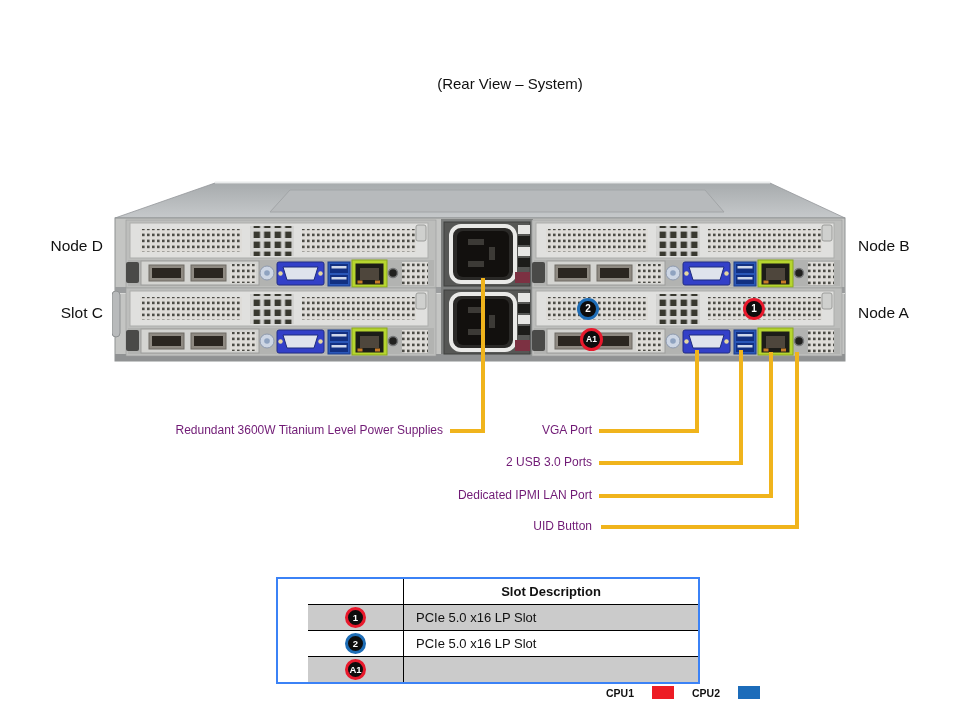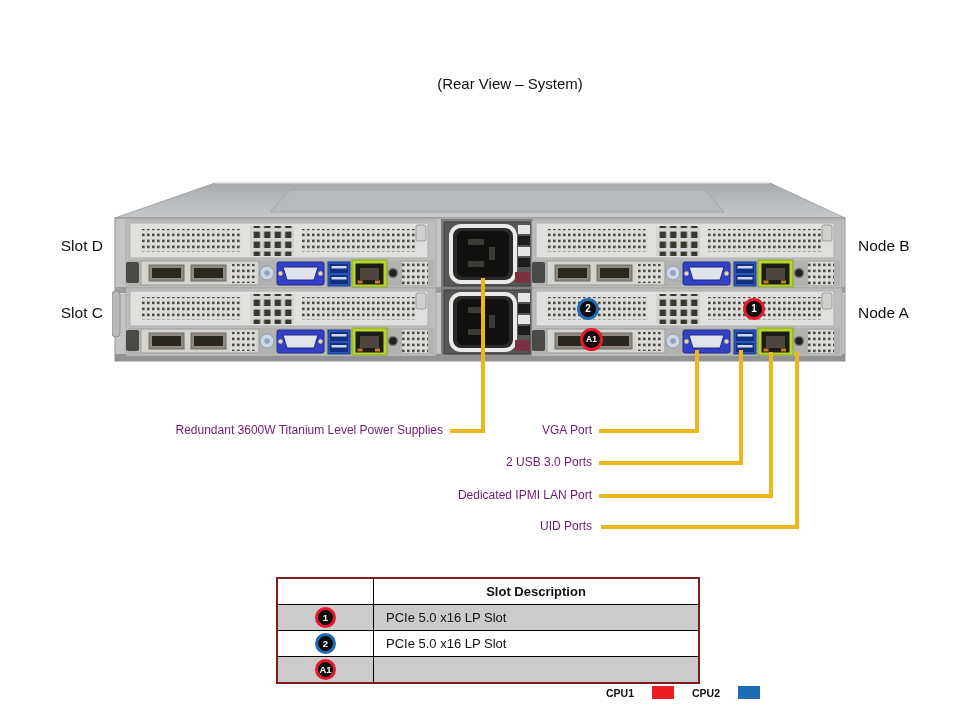--- a/index.html
+++ b/index.html
@@ -29,41 +29,41 @@
          font-size:10px;display:flex;align-items:center;justify-content:center;line-height:1;}
   .badge.on-chassis{position:absolute;}
   .ring-red{border-color:#e8192c;}
   .ring-blue{border-color:#1e6db6;}
   #badge-2{left:577px;top:298px;}
   #badge-1{left:743px;top:298px;}
   #badge-a1{left:580px;top:328px;width:23px;height:23px;font-size:8.5px;}
   .t-badge-wrap .badge{font-size:9.5px;width:21px;height:21px;}
 
   .slot-table{position:absolute;left:276px;top:577px;width:424px;
-              border:2px solid #7f1d1d;background:#fff;box-sizing:border-box;}
+              border:2px solid #3b82f6;background:#fff;box-sizing:border-box;padding-left:30px;}
   .t-row{display:grid;grid-template-columns:96px 1fr;border-bottom:1px solid #000;height:25px;}
   .t-row:last-child{border-bottom:none;}
   .t-cell{display:flex;align-items:center;box-sizing:border-box;}
   .t-badge-wrap{justify-content:center;border-right:1px solid #000;}
   .t-desc{padding-left:12px;font-size:13px;}
   .t-head{font-weight:bold;font-size:13px;justify-content:center;}
   .row-gray{background:#cbcbcb;}
 
   .legend{position:absolute;left:606px;top:686px;display:flex;align-items:center;
           gap:18px;font-size:10.5px;font-weight:bold;}
   .swatch{width:22px;height:13px;display:inline-block;}
   .sw-red{background:#ed1c24;}
   .sw-blue{background:#1c6cba;}
 </style>
 </head>
 <body>
 
 <div class="title">(Rear View – System)</div>
 
-<div class="node-label" id="node-d">Slot D</div>
+<div class="node-label" id="node-d">Node D</div>
 <div class="node-label" id="node-c">Slot C</div>
 <div class="node-label" id="node-b">Node B</div>
 <div class="node-label" id="node-a">Node A</div>
 
 <svg class="chassis-svg" width="740" height="196" viewBox="0 0 740 196">
   <defs>
     <linearGradient id="lidGrad" x1="0" y1="0" x2="0" y2="1">
       <stop offset="0" stop-color="#a7abad"></stop>
         <stop offset="1" stop-color="#c6c9cb"></stop>
     </linearGradient>
@@ -178,21 +178,21 @@
 </svg>
 
 <div class="badge on-chassis ring-blue" id="badge-2">2</div>
 <div class="badge on-chassis ring-red" id="badge-1">1</div>
 <div class="badge on-chassis ring-red" id="badge-a1">A1</div>
 
 <div class="callout" id="callout-psu">Redundant 3600W Titanium Level Power Supplies</div>
 <div class="callout" id="callout-vga">VGA Port</div>
 <div class="callout" id="callout-usb">2 USB 3.0 Ports</div>
 <div class="callout" id="callout-ipmi">Dedicated IPMI LAN Port</div>
-<div class="callout" id="callout-uid">UID Ports</div>
+<div class="callout" id="callout-uid">UID Button</div>
 
 <div class="slot-table">
   <div class="t-row">
     <div class="t-cell t-badge-wrap"></div>
     <div class="t-cell t-head">Slot Description</div>
   </div>
   <div class="t-row row-gray">
     <div class="t-cell t-badge-wrap">
       <span class="badge ring-red">1</span>
     </div>

